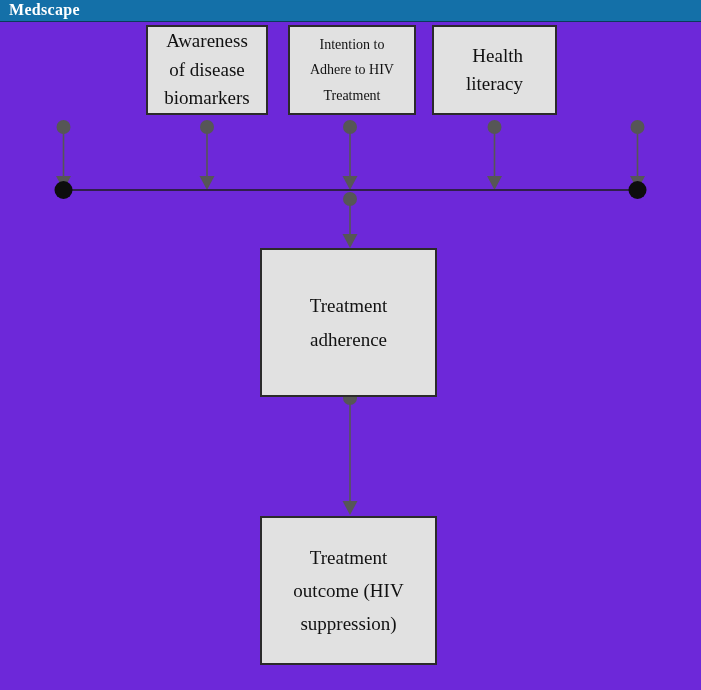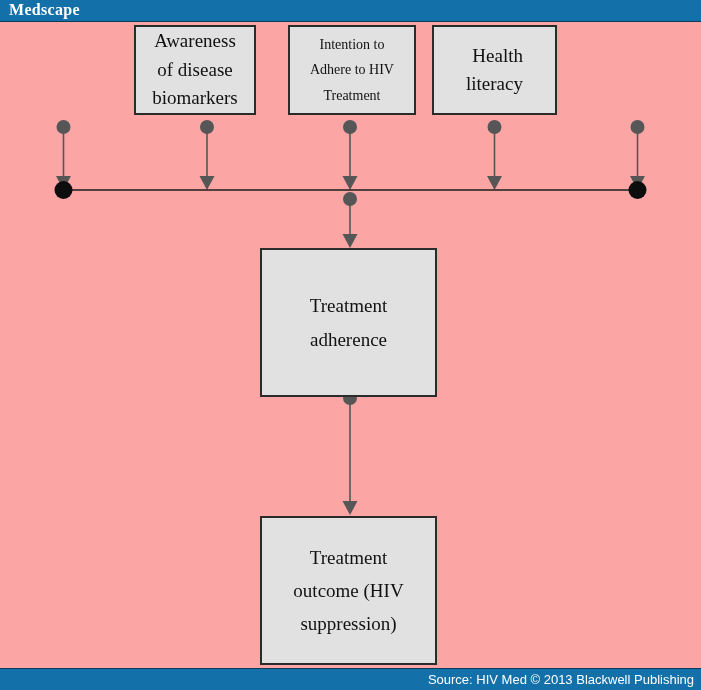--- a/index.html
+++ b/index.html
@@ -1,17 +1,17 @@
 <!DOCTYPE html>
 <html style="--brand-blue: #1470A8; --bar-edge: #0C3A5A; --box-fill: #E1E1E1; --box-border: #2B2B2B; --connector-gray: #565656; --line-black: #1C1C1C; --node-black: #0D0D0D;"><head>
 <meta charset="utf-8">
 <style>
   html,body{margin:0;padding:0;background:#fff;}
   .canvas{
-    position:relative;width:701px;height:690px;background:#fca5a5;overflow:hidden;
+    position:relative;width:701px;height:690px;background:#6d28d9;overflow:hidden;
     font-family:"Liberation Serif", serif;
   }
   .topbar{
     position:absolute;left:0;top:0;width:701px;height:22px;
     background:var(--brand-blue,#1470A8);
     border-bottom:1px solid var(--bar-edge,#0C3A5A);
     box-sizing:border-box;
   }
   .logo{
     position:absolute;left:9px;top:1px;
@@ -33,21 +33,21 @@
     position:absolute;box-sizing:border-box;
     background:var(--box-fill,#E1E1E1);
     border:2px solid var(--box-border,#2B2B2B);
     display:flex;align-items:center;justify-content:center;
     text-align:center;color:#111;
     white-space:pre-line;
   }
   .top-node{top:25px;height:90px;font-size:19px;line-height:1.5;}
   .top-node.small{font-size:14px;line-height:1.8;}
   .n1{left:3px;width:121px;}
-  .n2{left:134px;width:122px;}
+  .n2{left:146px;width:122px;}
   .n3{left:288px;width:128px;}
   .n4{left:432px;width:125px;text-align:right;}
   .n5{left:577px;width:121px;}
   .mid-node{left:260px;top:248px;width:177px;height:149px;font-size:19px;line-height:1.75;}
   .bot-node{left:260px;top:516px;width:177px;height:149px;font-size:19px;line-height:1.75;}
   svg.overlay{position:absolute;left:0;top:0;pointer-events:none;}
   .dot{fill:var(--connector-gray,#565656);}
   .stem{stroke:var(--connector-gray,#565656);stroke-width:1.6;}
   .arrowhead{fill:var(--connector-gray,#4A4A4A);}
   .collector{stroke:var(--line-black,#1C1C1C);stroke-width:1.5;}
@@ -117,17 +117,14 @@
       <polygon class="arrowhead" points="342.5,501 357.5,501 350,515"></polygon>
     </g>
   </svg>
 
   <div class="node mid-node">Treatment
 adherence</div>
   <div class="node bot-node">Treatment
 outcome (HIV
 suppression)</div>
 
-  <div class="bottombar">
-    <span class="source-text">Source: HIV Med © 2013 Blackwell Publishing</span>
-  </div>
 
 </div>
 
 </body></html>

